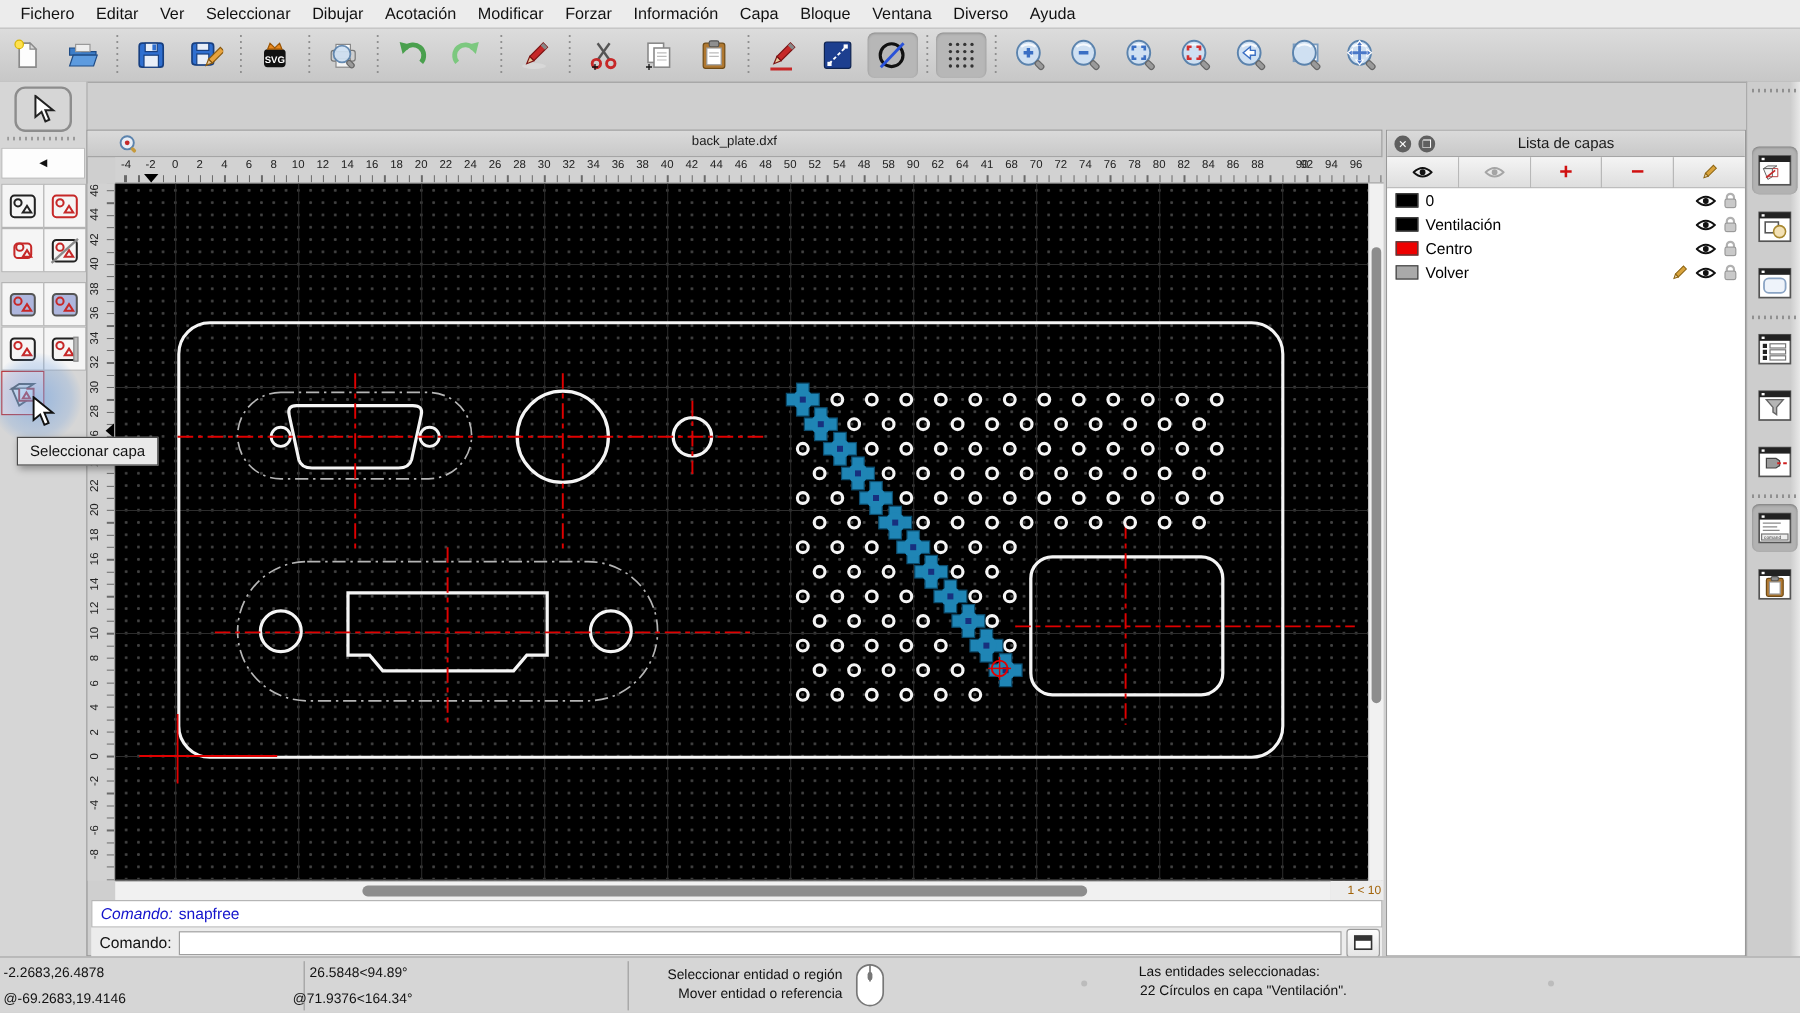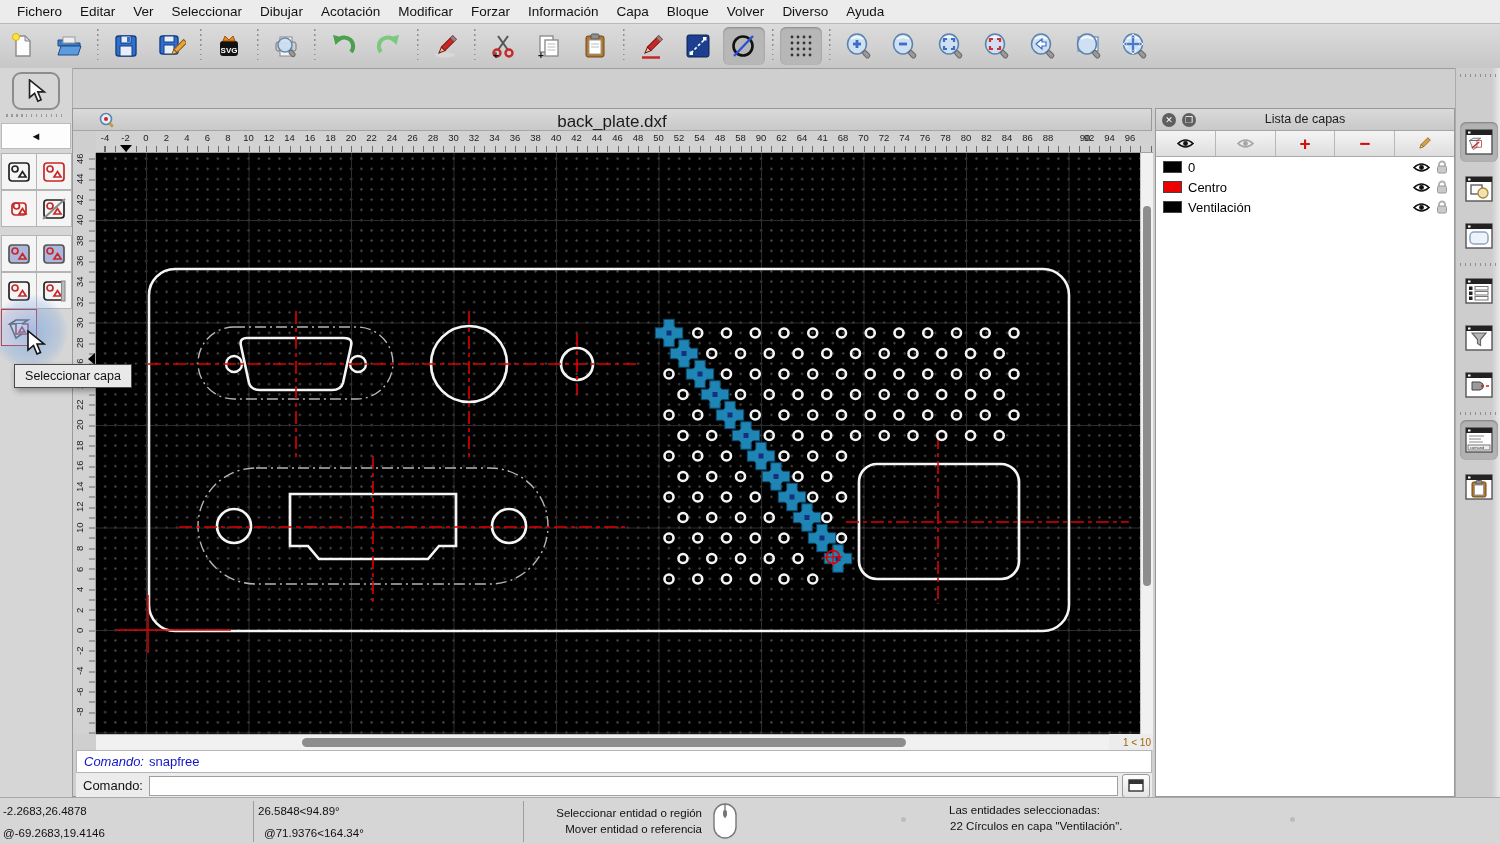--- a/index.html
+++ b/index.html
@@ -32,21 +32,21 @@
   .pcell.hl{border:1.5px solid #c03030;background:#f3e3e3;}
   #glow{position:absolute;left:-8px;top:226px;width:76px;height:76px;border-radius:50%;
         background:radial-gradient(circle,rgba(110,160,225,.6) 0%,rgba(110,160,225,.25) 55%,rgba(110,160,225,0) 72%);pointer-events:none;}
   #tooltip{position:absolute;left:14px;top:296px;width:116px;height:22px;background:#e9e9e9;border:1px solid #4a4a4a;
            box-shadow:2px 3px 6px rgba(0,0,0,.35);font-size:12.5px;color:#111;display:flex;align-items:center;justify-content:center;z-index:60;}
   #cursor{position:absolute;left:24px;top:262px;z-index:61;}
   
   #docwin{position:absolute;left:72px;top:108px;width:1080px;height:689px;background:#cfcfcf;border:1px solid #999;box-sizing:border-box;}
   #doctitle{position:absolute;left:0;top:0;width:100%;height:22px;background:linear-gradient(#dadada,#c9c9c9);
             border-bottom:1px solid #a5a5a5;box-sizing:border-box;}
-  #doctitle .t{position:absolute;left:0;right:0;top:3px;text-align:center;font-size:17px;color:#1b1b1b;}
+  #doctitle .t{position:absolute;left:0;right:0;top:3px;text-align:center;font-size:11px;color:#1b1b1b;}
   #docicon{position:absolute;left:26px;top:3px;}
   #hruler{position:absolute;left:23px;top:22px;width:1057px;height:22px;background:#d2d2d2;border-bottom:1px solid #a0a0a0;box-sizing:border-box;overflow:hidden;}
   #hruler .num{position:absolute;top:1px;width:24px;text-align:center;font-size:9.5px;color:#222;}
   #hticks{position:absolute;left:0;bottom:0;width:100%;height:6px;
           background-image:repeating-linear-gradient(90deg,#6a6a6a 0 1px,transparent 1px 10.25px);background-position-x:9px;}
   #vruler{position:absolute;left:0;top:44px;width:23px;height:581px;background:#d2d2d2;border-right:1px solid #a0a0a0;box-sizing:border-box;overflow:hidden;}
   #vruler .num{position:absolute;left:1px;width:12px;height:20px;font-size:9.5px;color:#222;
                writing-mode:vertical-rl;transform:rotate(180deg);text-align:center;}
   #vticks{position:absolute;right:0;top:0;height:100%;width:6px;
           background-image:repeating-linear-gradient(#6a6a6a 0 1px,transparent 1px 10.25px);background-position-y:5.5px;}
@@ -109,21 +109,21 @@
       <span>Editar</span>
       <span>Ver</span>
       <span>Seleccionar</span>
       <span>Dibujar</span>
       <span>Acotación</span>
       <span>Modificar</span>
       <span>Forzar</span>
       <span>Información</span>
       <span>Capa</span>
       <span>Bloque</span>
-      <span>Volver</span>
+      <span>Ventana</span>
       <span>Diverso</span>
       <span>Ayuda</span>
     </div>
   <div id="toolbar">
       <div class="tbtn">
         <svg width="28" height="28" viewBox="0 0 28 28">
           <path d="M7,4 h9 l5,5 v15 h-14 z" fill="#fdfdfd" stroke="#8a8a8a" stroke-width="1.4"></path>
           <path d="M16,4 l5,5 h-5 z" fill="#d8d8d8" stroke="#8a8a8a" stroke-width="1"></path>
           <circle cx="7" cy="5" r="3.5" fill="#ffe14d" stroke="#d8b500"></circle>
         </svg>
@@ -823,40 +823,64 @@
             </svg>
           </span>
     <span class="ic">
             <svg width="12" height="14" viewBox="0 0 12 14">
               <path d="M3,6 V4.5 a3,3 0 0 1 6,0 V6" fill="none" stroke="#b0b0b0" stroke-width="1.8"></path>
               <rect x="1.5" y="6" width="9" height="7" rx="1.5" fill="#c9c9c9" stroke="#9a9a9a"></rect>
             </svg>
           </span>
         </div>
         <div class="lrow">
+          <span class="sw" style="background:#000000"></span>
+    <span class="nm">Ventilación</span>
+
+    <span class="ic">
+            <svg width="17" height="11" viewBox="0 0 17 11">
+              <path d="M1,5.5 Q8.5,-1.5 16,5.5 Q8.5,12.5 1,5.5 Z" fill="none" stroke="#111" stroke-width="1.6"></path>
+              <circle cx="8.5" cy="5.5" r="2.4" fill="#111"></circle>
+            </svg>
+          </span>
+    <span class="ic">
+            <svg width="12" height="14" viewBox="0 0 12 14">
+              <path d="M3,6 V4.5 a3,3 0 0 1 6,0 V6" fill="none" stroke="#b0b0b0" stroke-width="1.8"></path>
+              <rect x="1.5" y="6" width="9" height="7" rx="1.5" fill="#c9c9c9" stroke="#9a9a9a"></rect>
+            </svg>
+          </span>
+        </div>
+        <div class="lrow">
           <span class="sw" style="background:#ee0000"></span>
     <span class="nm">Centro</span>
 
     <span class="ic">
             <svg width="17" height="11" viewBox="0 0 17 11">
               <path d="M1,5.5 Q8.5,-1.5 16,5.5 Q8.5,12.5 1,5.5 Z" fill="none" stroke="#111" stroke-width="1.6"></path>
               <circle cx="8.5" cy="5.5" r="2.4" fill="#111"></circle>
             </svg>
           </span>
     <span class="ic">
             <svg width="12" height="14" viewBox="0 0 12 14">
               <path d="M3,6 V4.5 a3,3 0 0 1 6,0 V6" fill="none" stroke="#b0b0b0" stroke-width="1.8"></path>
               <rect x="1.5" y="6" width="9" height="7" rx="1.5" fill="#c9c9c9" stroke="#9a9a9a"></rect>
             </svg>
           </span>
         </div>
         <div class="lrow">
-          <span class="sw" style="background:#000000"></span>
-    <span class="nm">Ventilación</span>
-
+          <span class="sw" style="background:#a9a9a9"></span>
+    <span class="nm">Volver</span>
+    <span class="ic">
+            <svg width="15" height="15" viewBox="0 0 15 15">
+              <g transform="rotate(45 7.5 7.5)">
+                <rect x="5.8" y="1" width="3.4" height="9.5" fill="#d9a33c" stroke="#8a6210" stroke-width=".8"></rect>
+                <polygon points="5.8,10.5 9.2,10.5 7.5,14" fill="#ecd3a4" stroke="#8a6210" stroke-width=".8"></polygon>
+              </g>
+            </svg>
+          </span>
     <span class="ic">
             <svg width="17" height="11" viewBox="0 0 17 11">
               <path d="M1,5.5 Q8.5,-1.5 16,5.5 Q8.5,12.5 1,5.5 Z" fill="none" stroke="#111" stroke-width="1.6"></path>
               <circle cx="8.5" cy="5.5" r="2.4" fill="#111"></circle>
             </svg>
           </span>
     <span class="ic">
             <svg width="12" height="14" viewBox="0 0 12 14">
               <path d="M3,6 V4.5 a3,3 0 0 1 6,0 V6" fill="none" stroke="#b0b0b0" stroke-width="1.8"></path>
               <rect x="1.5" y="6" width="9" height="7" rx="1.5" fill="#c9c9c9" stroke="#9a9a9a"></rect>
@@ -958,21 +982,21 @@
         </svg>
       </div>
       <div class="dsep" style="top: 6px;"></div>
     </div>
 
   <div id="statusbar">
     <div class="sline" style="left:3px;top:7px;">-2.2683,26.4878</div>
     <div class="sline" style="left:3px;top:29px;">@-69.2683,19.4146</div>
     <div class="sdiv" style="left:253px;"></div>
     <div class="sline" style="left:258px;top:7px;">26.5848&lt;94.89°</div>
-    <div class="sline" style="left:264px;top:29px;">@71.9376&lt;164.34°</div>
+    <div class="sline" style="left:244px;top:29px;">@71.9376&lt;164.34°</div>
     <div class="sdiv" style="left:523px;"></div>
     <div class="sline" style="left:460px;top:9px;width:242px;text-align:right;">Seleccionar entidad o región</div>
     <div class="sline" style="left:460px;top:25px;width:242px;text-align:right;">Mover entidad o referencia</div>
     <div class="abs" style="left:712px;top:4px;">
       <svg width="26" height="38" viewBox="0 0 26 38">
           <rect x="2" y="2" width="22" height="34" rx="11" fill="#fff" stroke="#777" stroke-width="1.4"></rect>
           <line x1="13" y1="2" x2="13" y2="16" stroke="#777" stroke-width="1.4"></line>
           <rect x="11" y="8" width="4" height="7" rx="2" fill="#777"></rect>
         </svg>
     </div>

